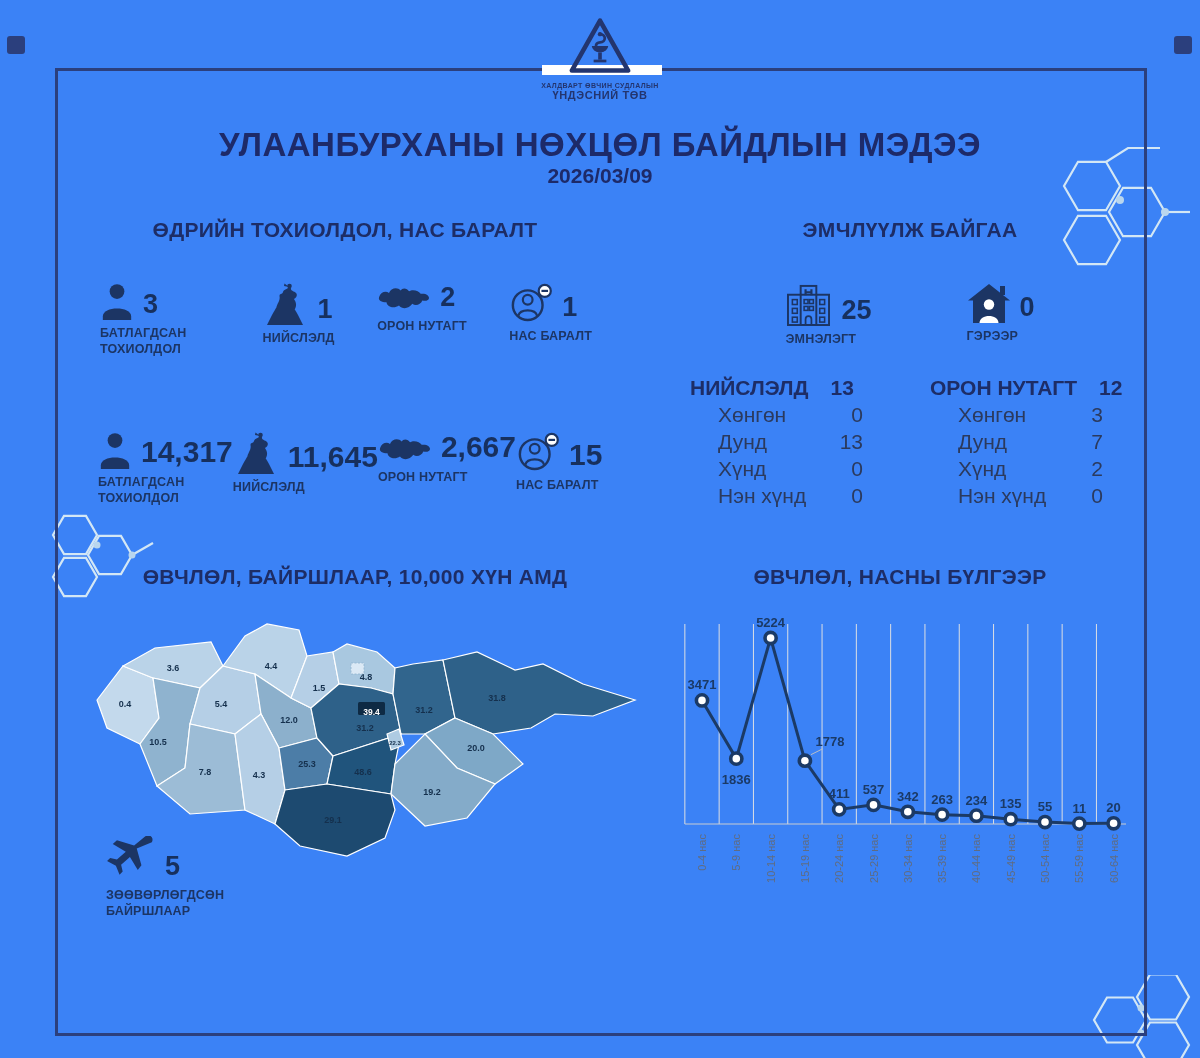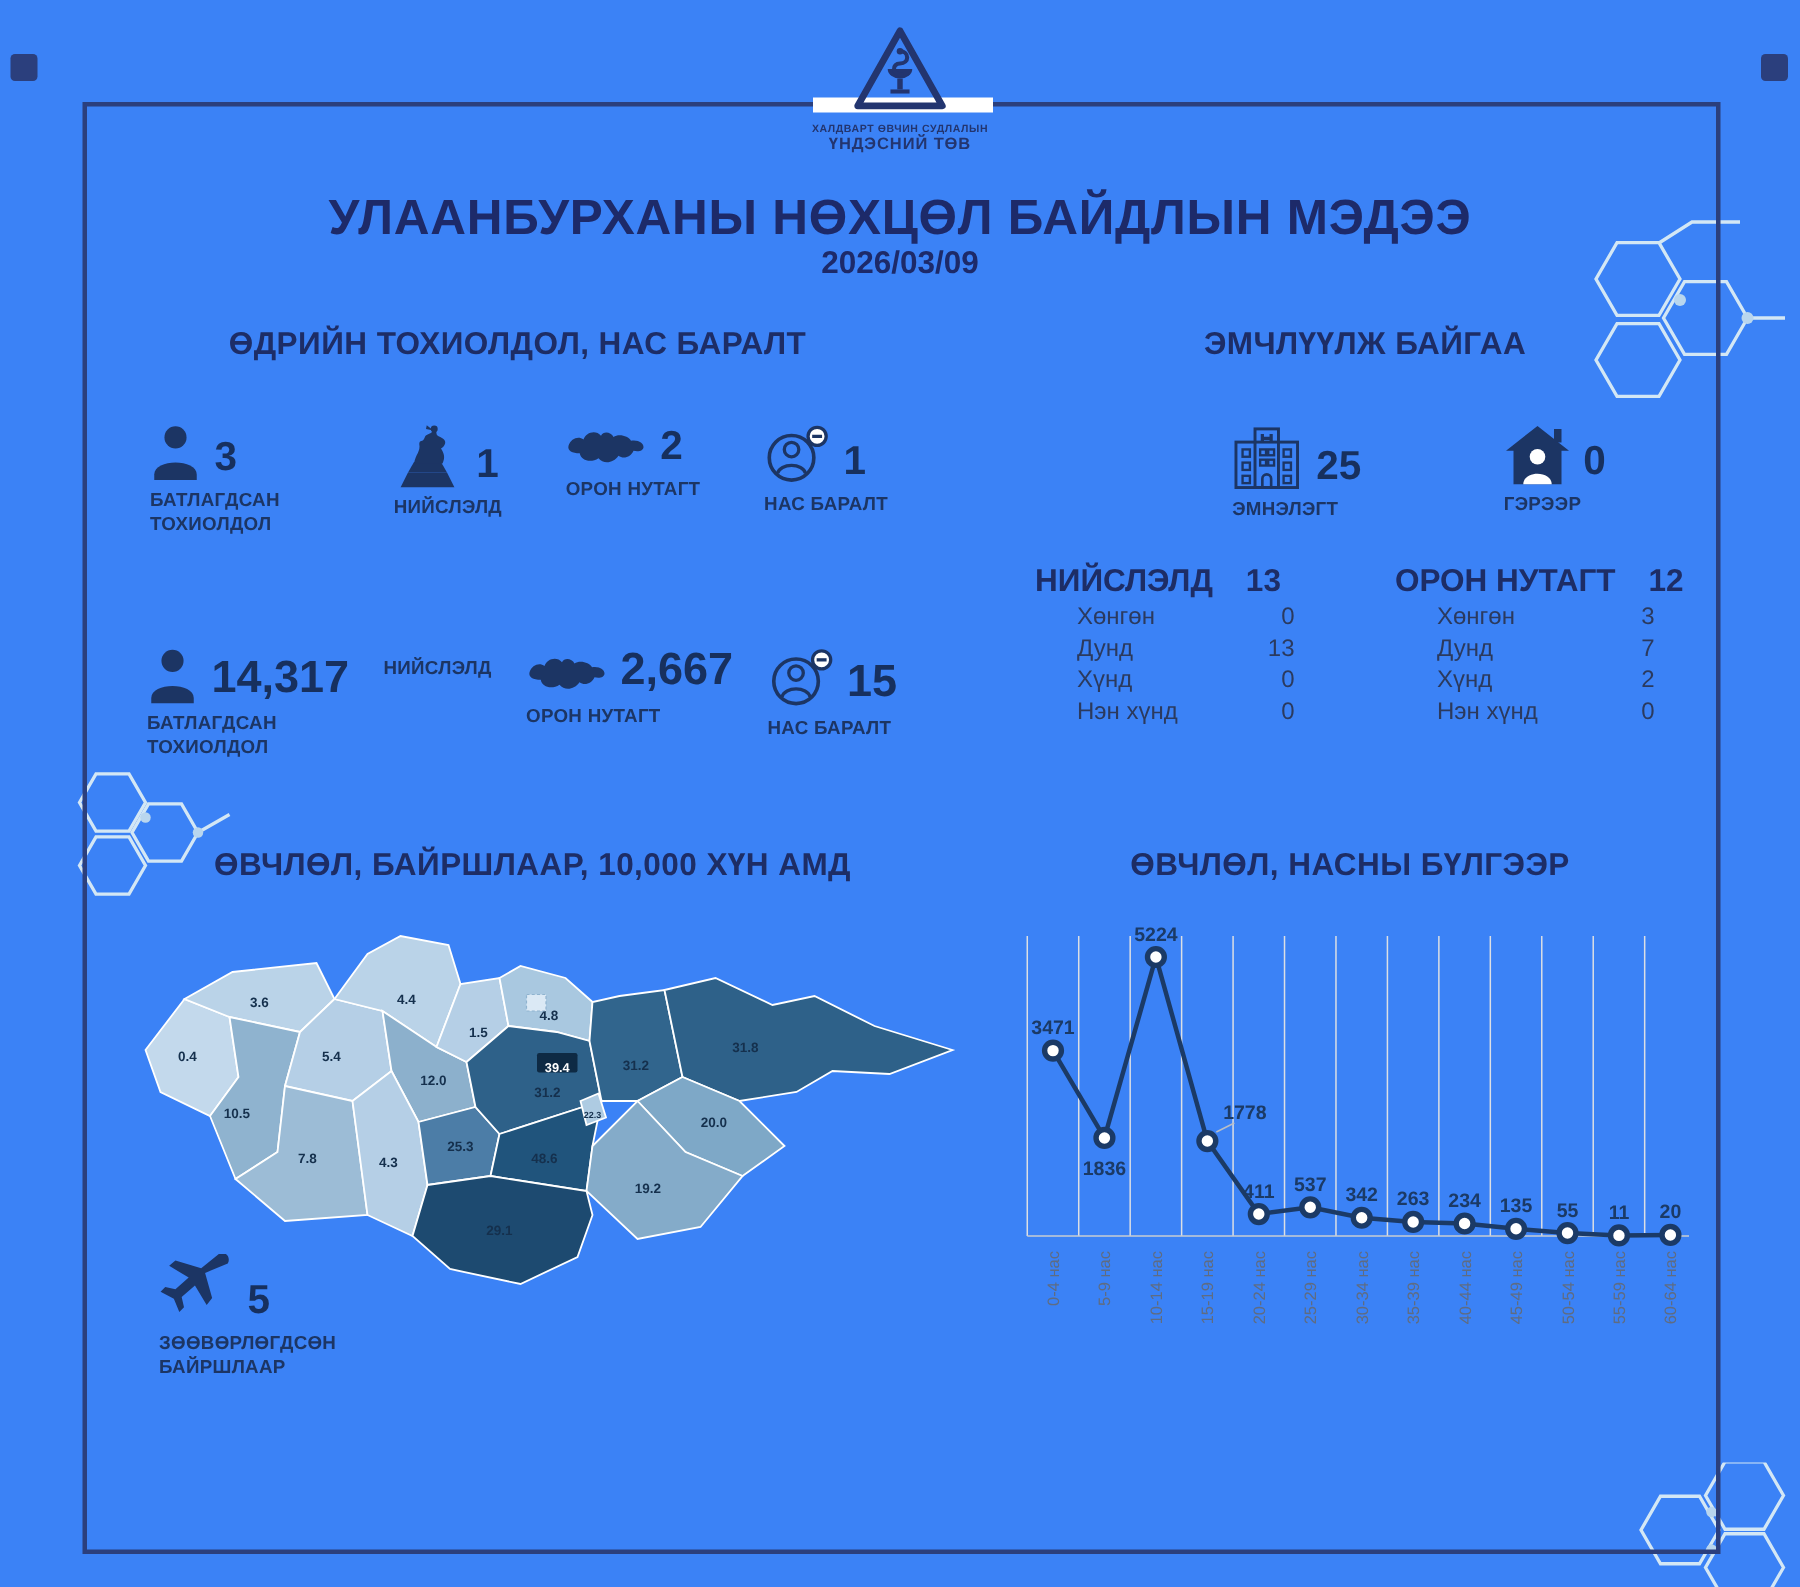--- a/index.html
+++ b/index.html
@@ -27,21 +27,21 @@
   .stat-value{font-size:27px;font-weight:bold;color:#17305e;line-height:1;padding-bottom:2px;white-space:nowrap;}
   .total-row .stat-value{font-size:30px;}
   .stat-label{margin-top:5px;font-size:12.5px;font-weight:bold;color:#1c3564;line-height:1.3;
           letter-spacing:.2px;max-width:120px;}
   .treated-row{justify-content:center;gap:95px;}
   .tgroups{position:absolute;left:690px;top:376px;width:440px;display:flex;gap:40px;z-index:4;}
   .tgroup{flex:1;}
   .tgroup-head{display:flex;font-size:21px;font-weight:bold;color:#1d2d66;}
   .tgroup-title{flex:0 0 auto;}
   .tgroup-total{margin-left:22px;}
-  .trow{display:flex;width:145px;margin-left:28px;margin-top:3px;font-size:16px;color:#2b3a5e;}
+  .trow{display:flex;width:145px;margin-left:28px;margin-top:3px;font-size:21px;color:#2b3a5e;}
   .trow .tl2{flex:1;}
   .map-svg{position:absolute;left:95px;top:622px;z-index:4;}
   .imported{position:absolute;left:106px;top:836px;z-index:5;}
   .imported .stat-label{max-width:150px;}
   .footnote{position:absolute;left:90px;top:922px;width:520px;text-align:center;
           font-size:21px;font-weight:bold;color:#232e7a;z-index:4;}
   .chart-svg{position:absolute;left:678px;top:612px;z-index:4;}
   .hex-deco{position:absolute;z-index:1;}
 </style>
 </head>
@@ -152,20 +152,30 @@
         <div class="stat-top">
           <span class="stat-icon"><svg width="34" height="37" viewBox="0 0 24 26" fill="currentColor">
               <circle cx="12" cy="6" r="5.2"></circle>
               <path d="M2 23.5c0-7.5 20-7.5 20 0V26H2z"></path>
             </svg></span>
           <span class="stat-value">14,317</span>
         </div>
         <div class="stat-label">БАТЛАГДСАН ТОХИОЛДОЛ</div>
       </div>
       <div class="stat">
+        <div class="stat-top">
+          <span class="stat-icon"><svg width="46" height="42" viewBox="0 0 44 42" fill="currentColor">
+              <polygon points="4,42 9,32 35,32 40,42"></polygon>
+              <polygon points="9,32 13,25 31,25 35,32"></polygon>
+              <path d="M13 26 C14 20 17.5 18 16.5 13 C16.5 10 19 12 20 9 C21 6 23 7 25 5 C26 2.6 28 2.8 28 6 C28 8 31 8 33 10 C35 12 33 15 31 16 C33 19 34 22 32 26 Z"></path>
+              <circle cx="26.5" cy="3" r="2.3"></circle>
+              <path d="M26 4 L21.5 .5 L21 3 Z"></path>
+            </svg></span>
+          <span class="stat-value">11,645</span>
+        </div>
         <div class="stat-label">НИЙСЛЭЛД</div>
       </div>
       <div class="stat">
         <div class="stat-top">
           <span class="stat-icon"><svg width="54" height="30" viewBox="0 0 64 36" fill="currentColor">
               <path d="M2 17 C4 11 10 9 14 12 C16 6 24 4 28 9 C30 5 36 6 38 10 C42 7 50 9 52 13 C58 12 62 15 62 18 C62 21 58 22 54 21 C52 26 46 28 42 25 C38 31 30 32 26 27 C20 31 12 29 11 23 C5 23 1 21 2 17 Z"></path>
             </svg></span>
           <span class="stat-value">2,667</span>
         </div>
         <div class="stat-label">ОРОН НУТАГТ</div>
@@ -179,21 +189,21 @@
               <circle cx="32.5" cy="7" r="5.5" stroke-width="2" fill="#fff"></circle>
               <path d="M29.5 7h6" stroke-width="2"></path>
             </svg></span>
           <span class="stat-value">15</span>
         </div>
         <div class="stat-label">НАС БАРАЛТ</div>
       </div>
     </div>
 
   <div class="section-title" style="left:690px;top:218px;width:440px;">ЭМЧЛҮҮЛЖ БАЙГАА</div>
-  <div class="stat-row treated-row" style="left:736px;top:283px;width:420px;">
+  <div class="stat-row treated-row" style="left:700px;top:283px;width:420px;">
       <div class="stat">
         <div class="stat-top">
           <span class="stat-icon"><svg width="47" height="43" viewBox="0 0 48 44" fill="none" stroke="currentColor" stroke-width="2">
               <rect x="3" y="12" width="42" height="31"></rect>
               <rect x="16" y="3" width="16" height="40"></rect>
               <path d="M21 6.5v6 M27 6.5v6 M21 9.5h6" stroke-width="2.2"></path>
               <g stroke-width="1.6">
                 <rect x="7.5" y="17" width="5" height="5"></rect>
                 <rect x="7.5" y="26" width="5" height="5"></rect>
                 <rect x="7.5" y="35" width="5" height="5"></rect>

